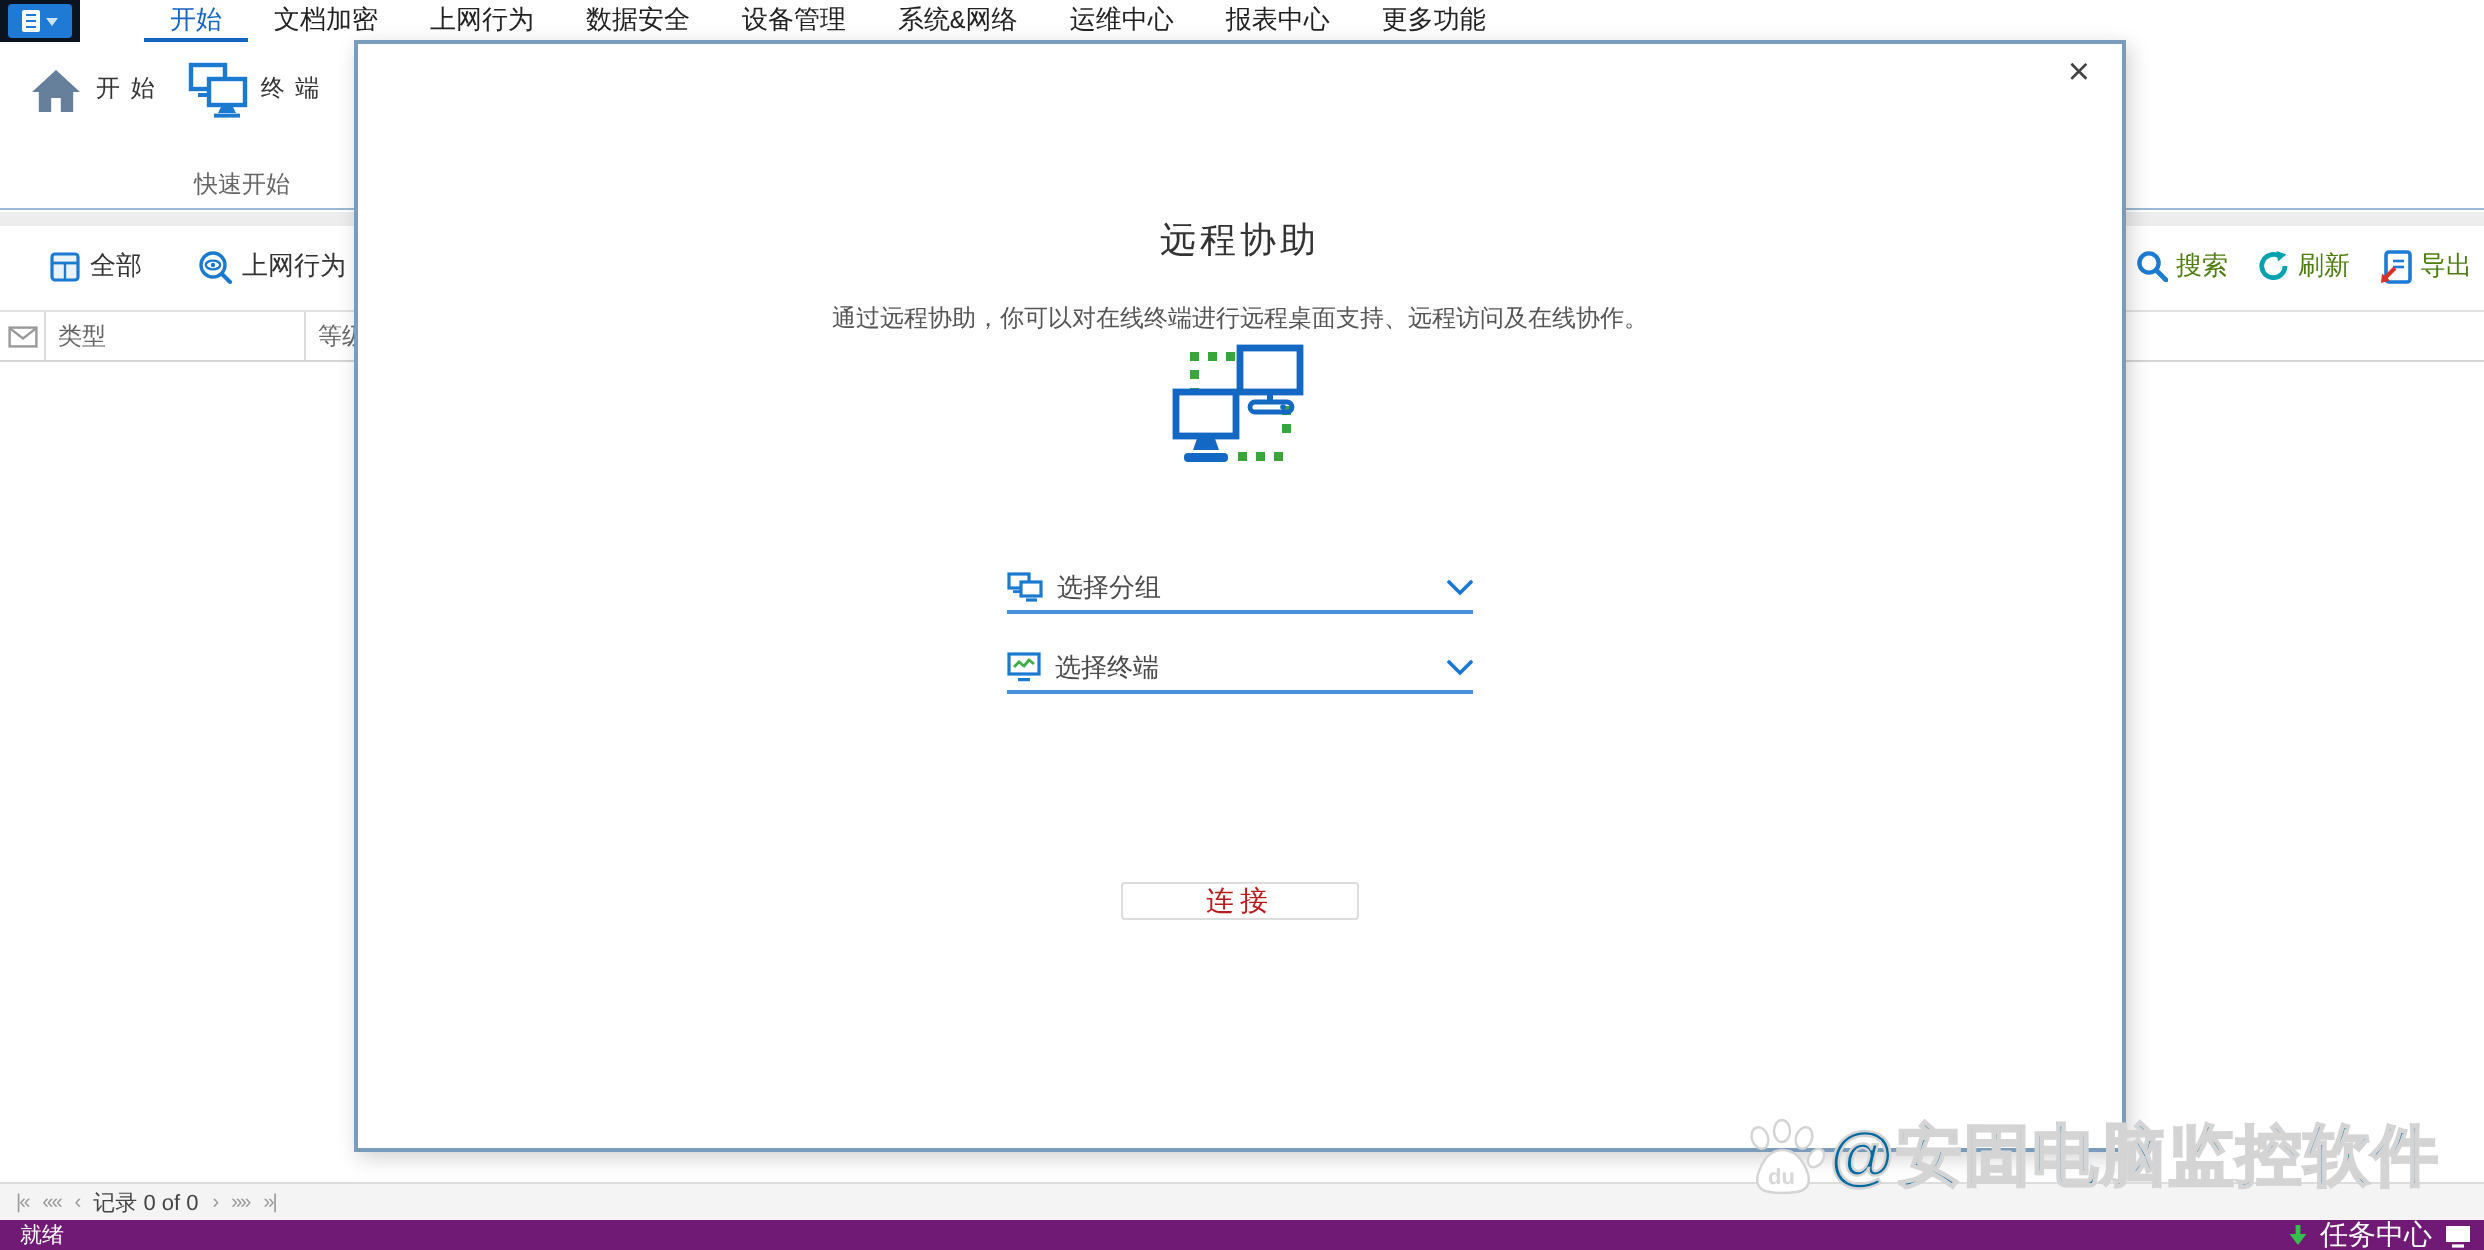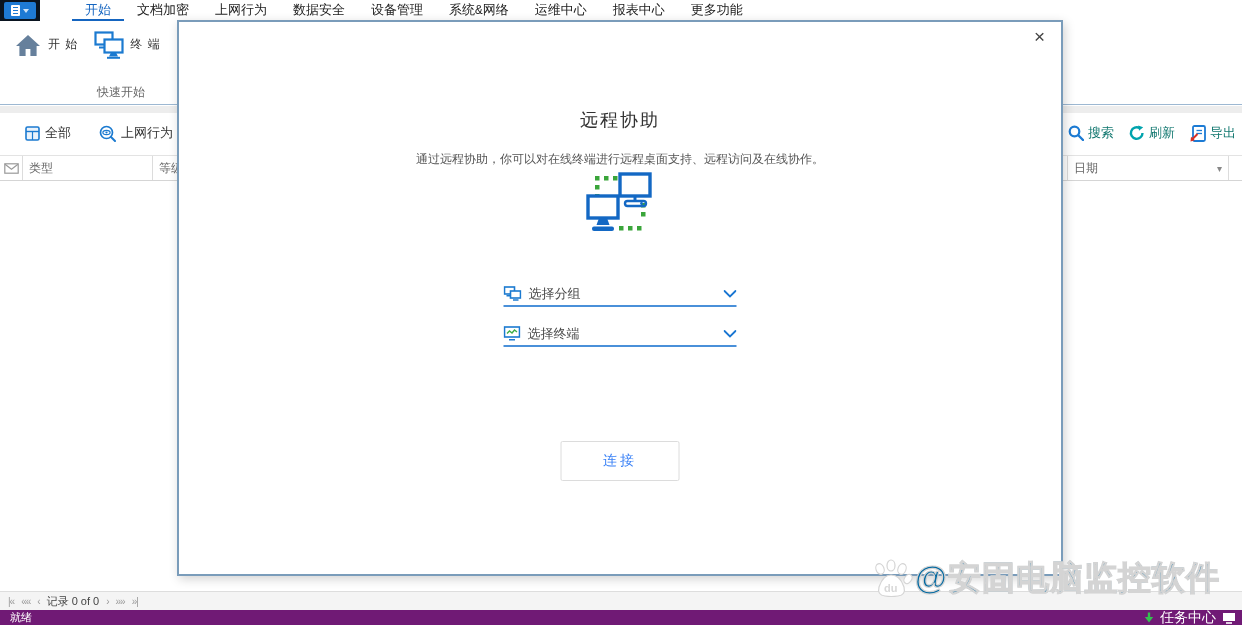--- a/index.html
+++ b/index.html
@@ -24,21 +24,21 @@
   .ribbon-item .ric { height:30px; display:flex; align-items:flex-end; }
   .ribbon-item .rlabel { font-size:12px; color:#333; white-space:nowrap; letter-spacing:1px; }
   .ribbon-group-label { position:absolute; bottom:3px; left:97px; font-size:12px; color:#666; }
   .ribbon-shadow { position:absolute; top:106px; left:0; right:0; height:7px; background:#ededed; }
 
   
   .filterbar { position:absolute; top:120px; left:0; height:26px; display:flex; align-items:flex-end; padding-left:16px; gap:10px; }
   .filter-item { display:flex; align-items:center; gap:5px; font-size:13px; color:#333; padding:3px 8px; border:1px solid transparent; cursor:pointer; white-space:nowrap; }
   .filter-item.selected { background:#dbe9f8; border:1px solid #b9d5ef; }
   .toolbar-right { position:absolute; top:120px; right:6px; height:26px; display:flex; align-items:center; gap:15px; }
-  .tool-item { display:flex; align-items:center; gap:4px; font-size:13px; color:#0f766e; cursor:pointer; white-space:nowrap; }
+  .tool-item { display:flex; align-items:center; gap:4px; font-size:13px; color:#4d7c0f; cursor:pointer; white-space:nowrap; }
 
   
   .table-header { position:absolute; top:155px; left:0; right:0; height:26px; border-top:1px solid #e3e3e3; border-bottom:1px solid #d5d5d5; display:flex; align-items:stretch; font-size:12px; color:#666; background:#fff; }
   .th-cell { display:flex; align-items:center; padding:0 6px; border-right:1px solid #dcdcdc; }
   .th-mail { width:23px; justify-content:center; }
   .th-type { width:130px; }
   .th-level { flex:1; border-right:none; }
   .th-date { width:162px; border-left:1px solid #dcdcdc; justify-content:space-between; }
   .th-end { width:13px; border-right:none; }
   .date-arrow { color:#888; font-size:10px; cursor:pointer; }
@@ -55,21 +55,21 @@
   .dialog { position:absolute; left:177px; top:20px; width:886px; height:556px; background:#fff; border:2px solid #7a9cba; box-shadow:2px 3px 10px rgba(0,0,0,.18); z-index:20; }
   .dlg-close { position:absolute; top:2px; right:10px; font-size:19px; color:#444; cursor:pointer; padding:2px 6px; font-weight:400; }
   .dlg-title { position:absolute; top:86px; left:0; width:100%; text-align:center; font-size:18px; color:#333; letter-spacing:2px; }
   .dlg-desc { position:absolute; top:129px; left:0; width:100%; text-align:center; font-size:12px; color:#555; }
   .dlg-icon { position:absolute; top:148px; left:50%; transform:translateX(-50%); }
   .dd { position:absolute; left:50%; transform:translateX(-50%); width:233px; height:25px; border-bottom:2px solid #4a90d9; display:flex; align-items:center; gap:7px; cursor:pointer; background:#fff; }
   .dd-1 { top:260px; }
   .dd-2 { top:300px; }
   .dd .dd-label { font-size:13px; color:#4a4a4a; }
   .dd .chev { margin-left:auto; display:flex; align-items:center; }
-  .connect-btn { position:absolute; top:419px; left:50%; transform:translateX(-50%); width:119px; height:40px; background:#fff; border:1px solid #dcdcdc; border-radius:2px; color:#3b82f6; font-size:14px; display:flex; align-items:center; justify-content:center; letter-spacing:3px; cursor:default; }
+  .connect-btn { position:absolute; top:419px; left:50%; transform:translateX(-50%); width:119px; height:19px; background:#fff; border:1px solid #dcdcdc; border-radius:2px; color:#b91c1c; font-size:14px; display:flex; align-items:center; justify-content:center; letter-spacing:3px; cursor:default; }
 
   
   .watermark { position:absolute; top:556px; right:22px; z-index:30; display:flex; align-items:center; gap:2px; }
   .wm-text { font-size:33px; font-weight:bold; color:#0369a1; -webkit-text-stroke:1.2px #d4d4d4; text-shadow:0 0 1px #e0e0e0; letter-spacing:1px; white-space:nowrap; }
   .icon { display:inline-flex; }
 </style>
 </head>
 <body>
 
 <div class="screen">
@@ -222,24 +222,20 @@
     <div class="th-cell th-mail">
       <span class="icon">
         <svg width="15" height="11" viewBox="0 0 15 11">
           <rect x="0.8" y="0.8" width="13.4" height="9.4" fill="none" stroke="#9a9a9a" stroke-width="1.2"></rect>
           <polyline points="1,1.2 7.5,6.2 14,1.2" fill="none" stroke="#9a9a9a" stroke-width="1.2"></polyline>
         </svg>
       </span>
     </div>
     <div class="th-cell th-type">类型</div>
     <div class="th-cell th-level">等级</div>
-    <div class="th-cell th-date">
-      <span>日期</span>
-      <span class="date-arrow">▾</span>
-    </div>
     <div class="th-cell th-end"></div>
   </div>
 
   <div style="position:absolute; top:182px; left:0; right:0; bottom:34px; background:#fff;"></div>
 
   <div class="pager">
     <span class="nav">|«</span>
     <span class="nav">««</span>
     <span class="nav">‹</span>
     <span class="rec">记录 0 of 0</span>

